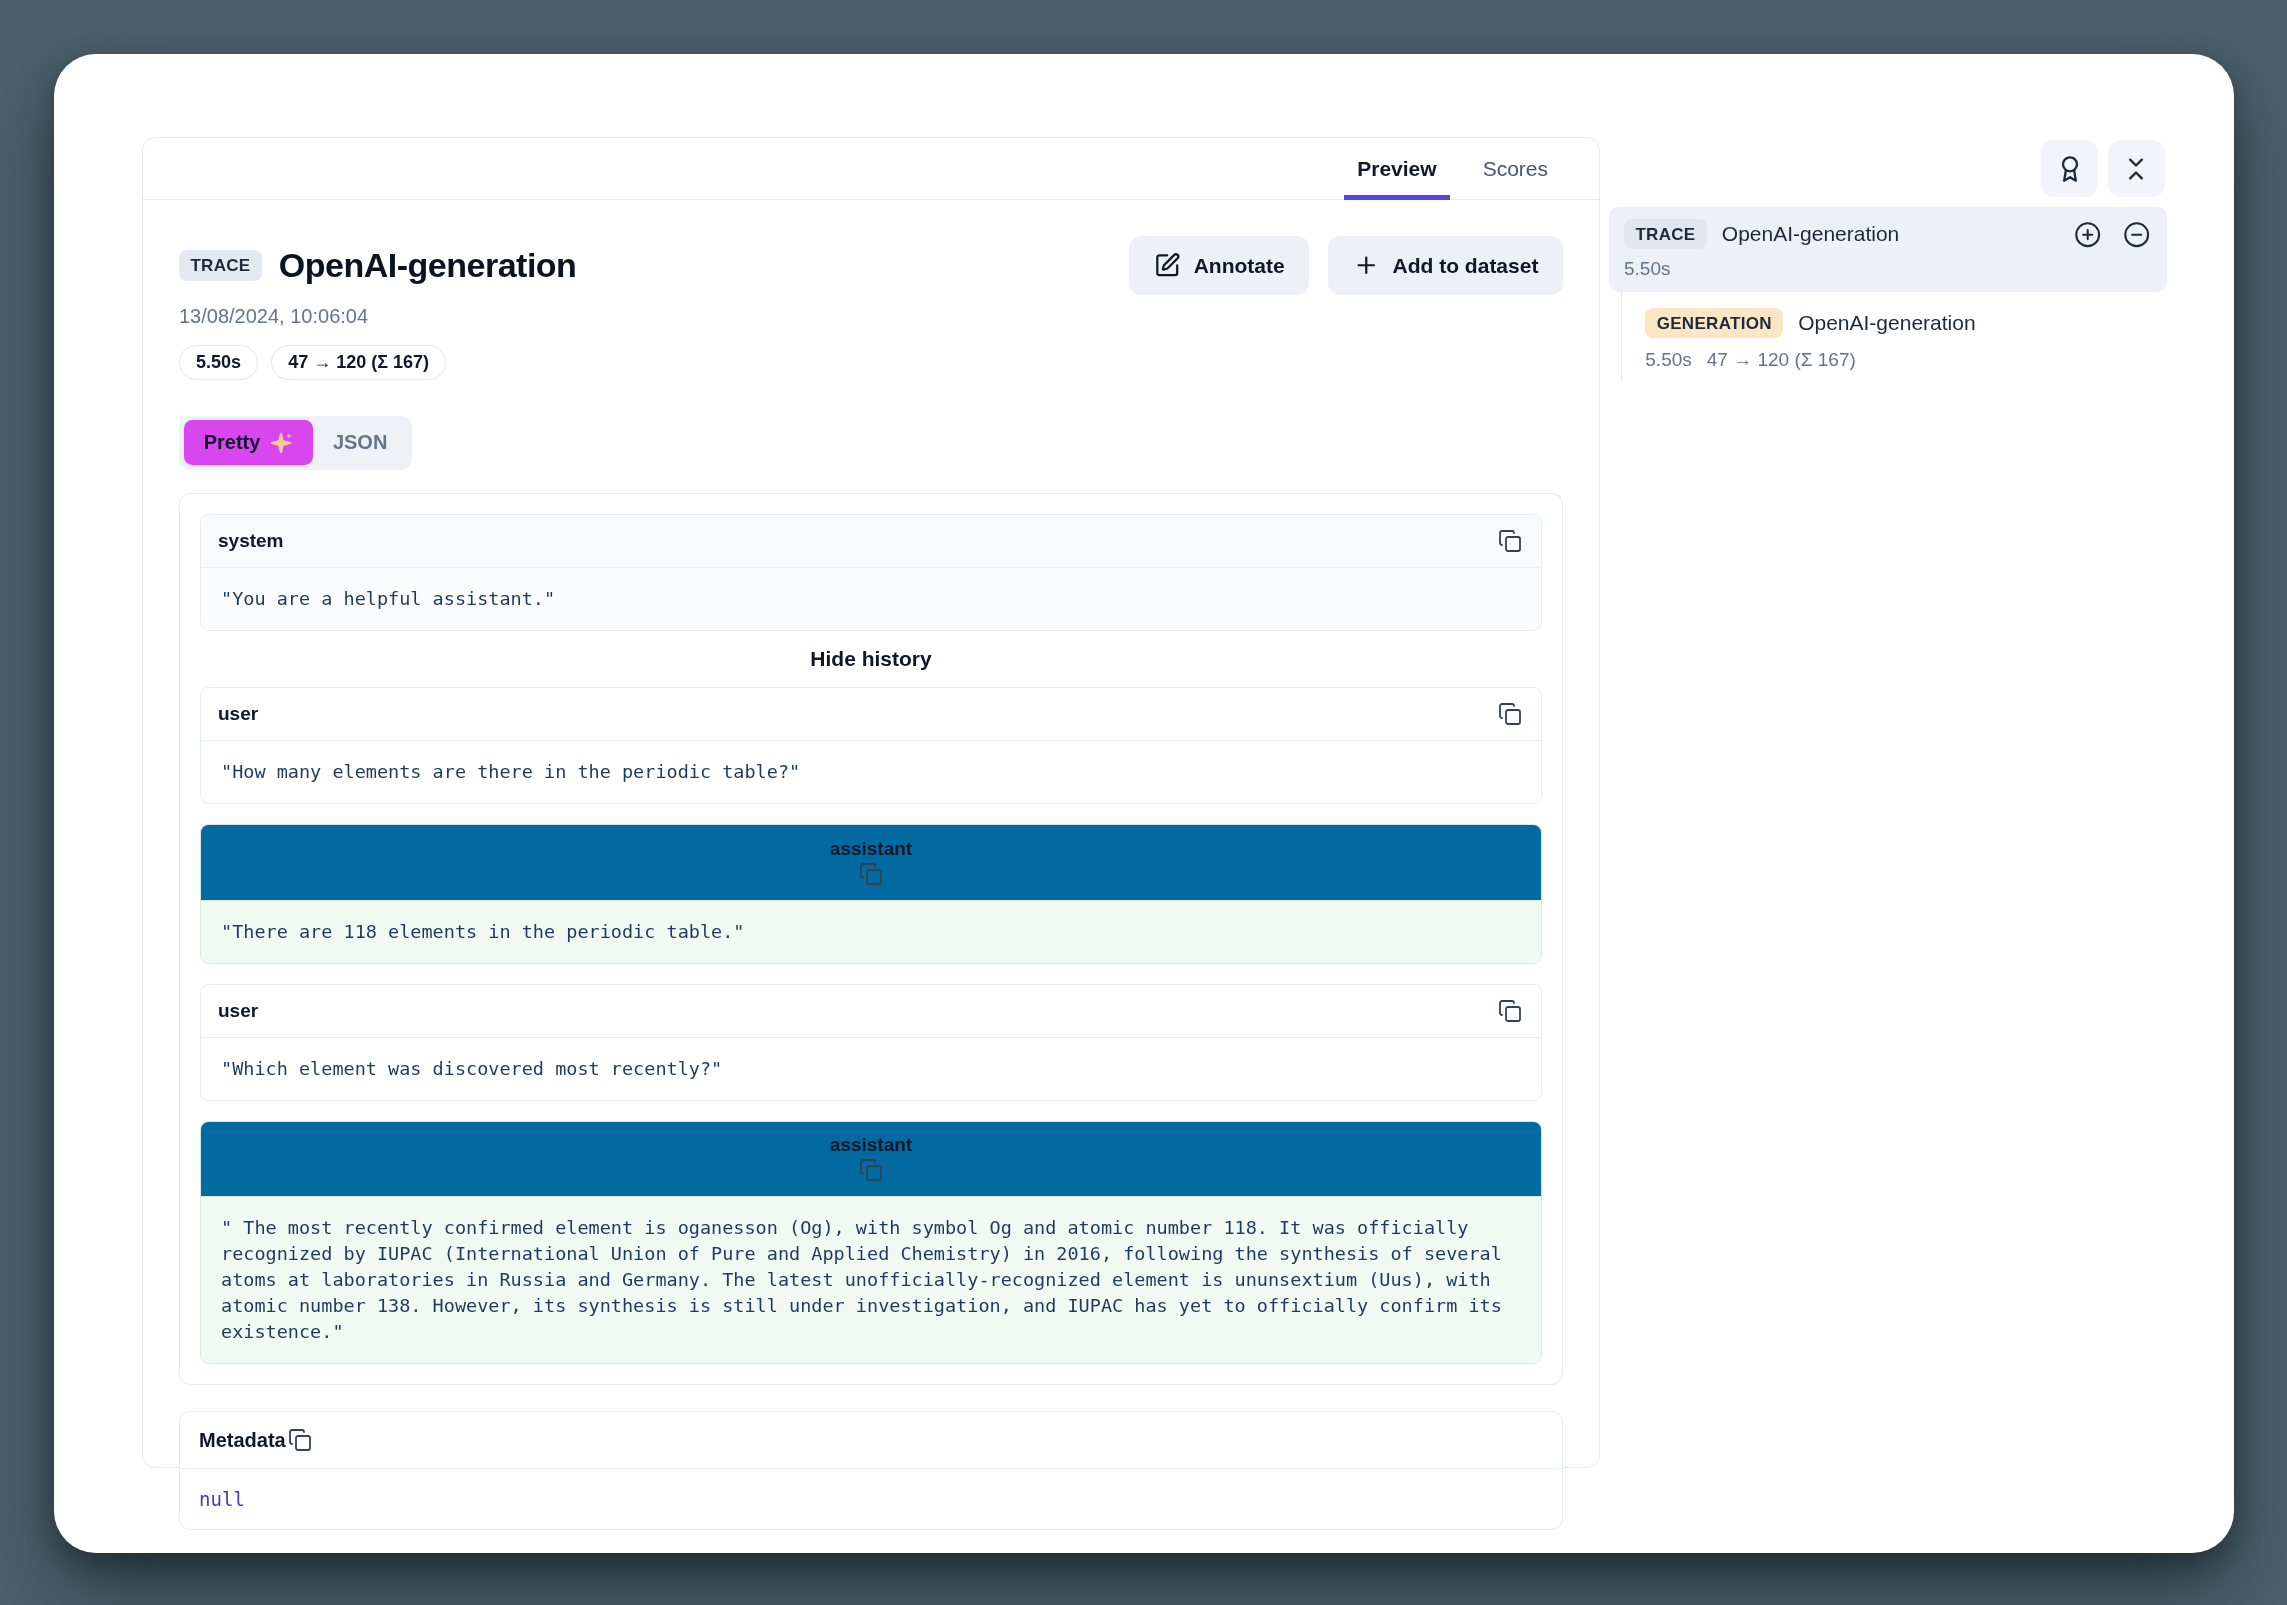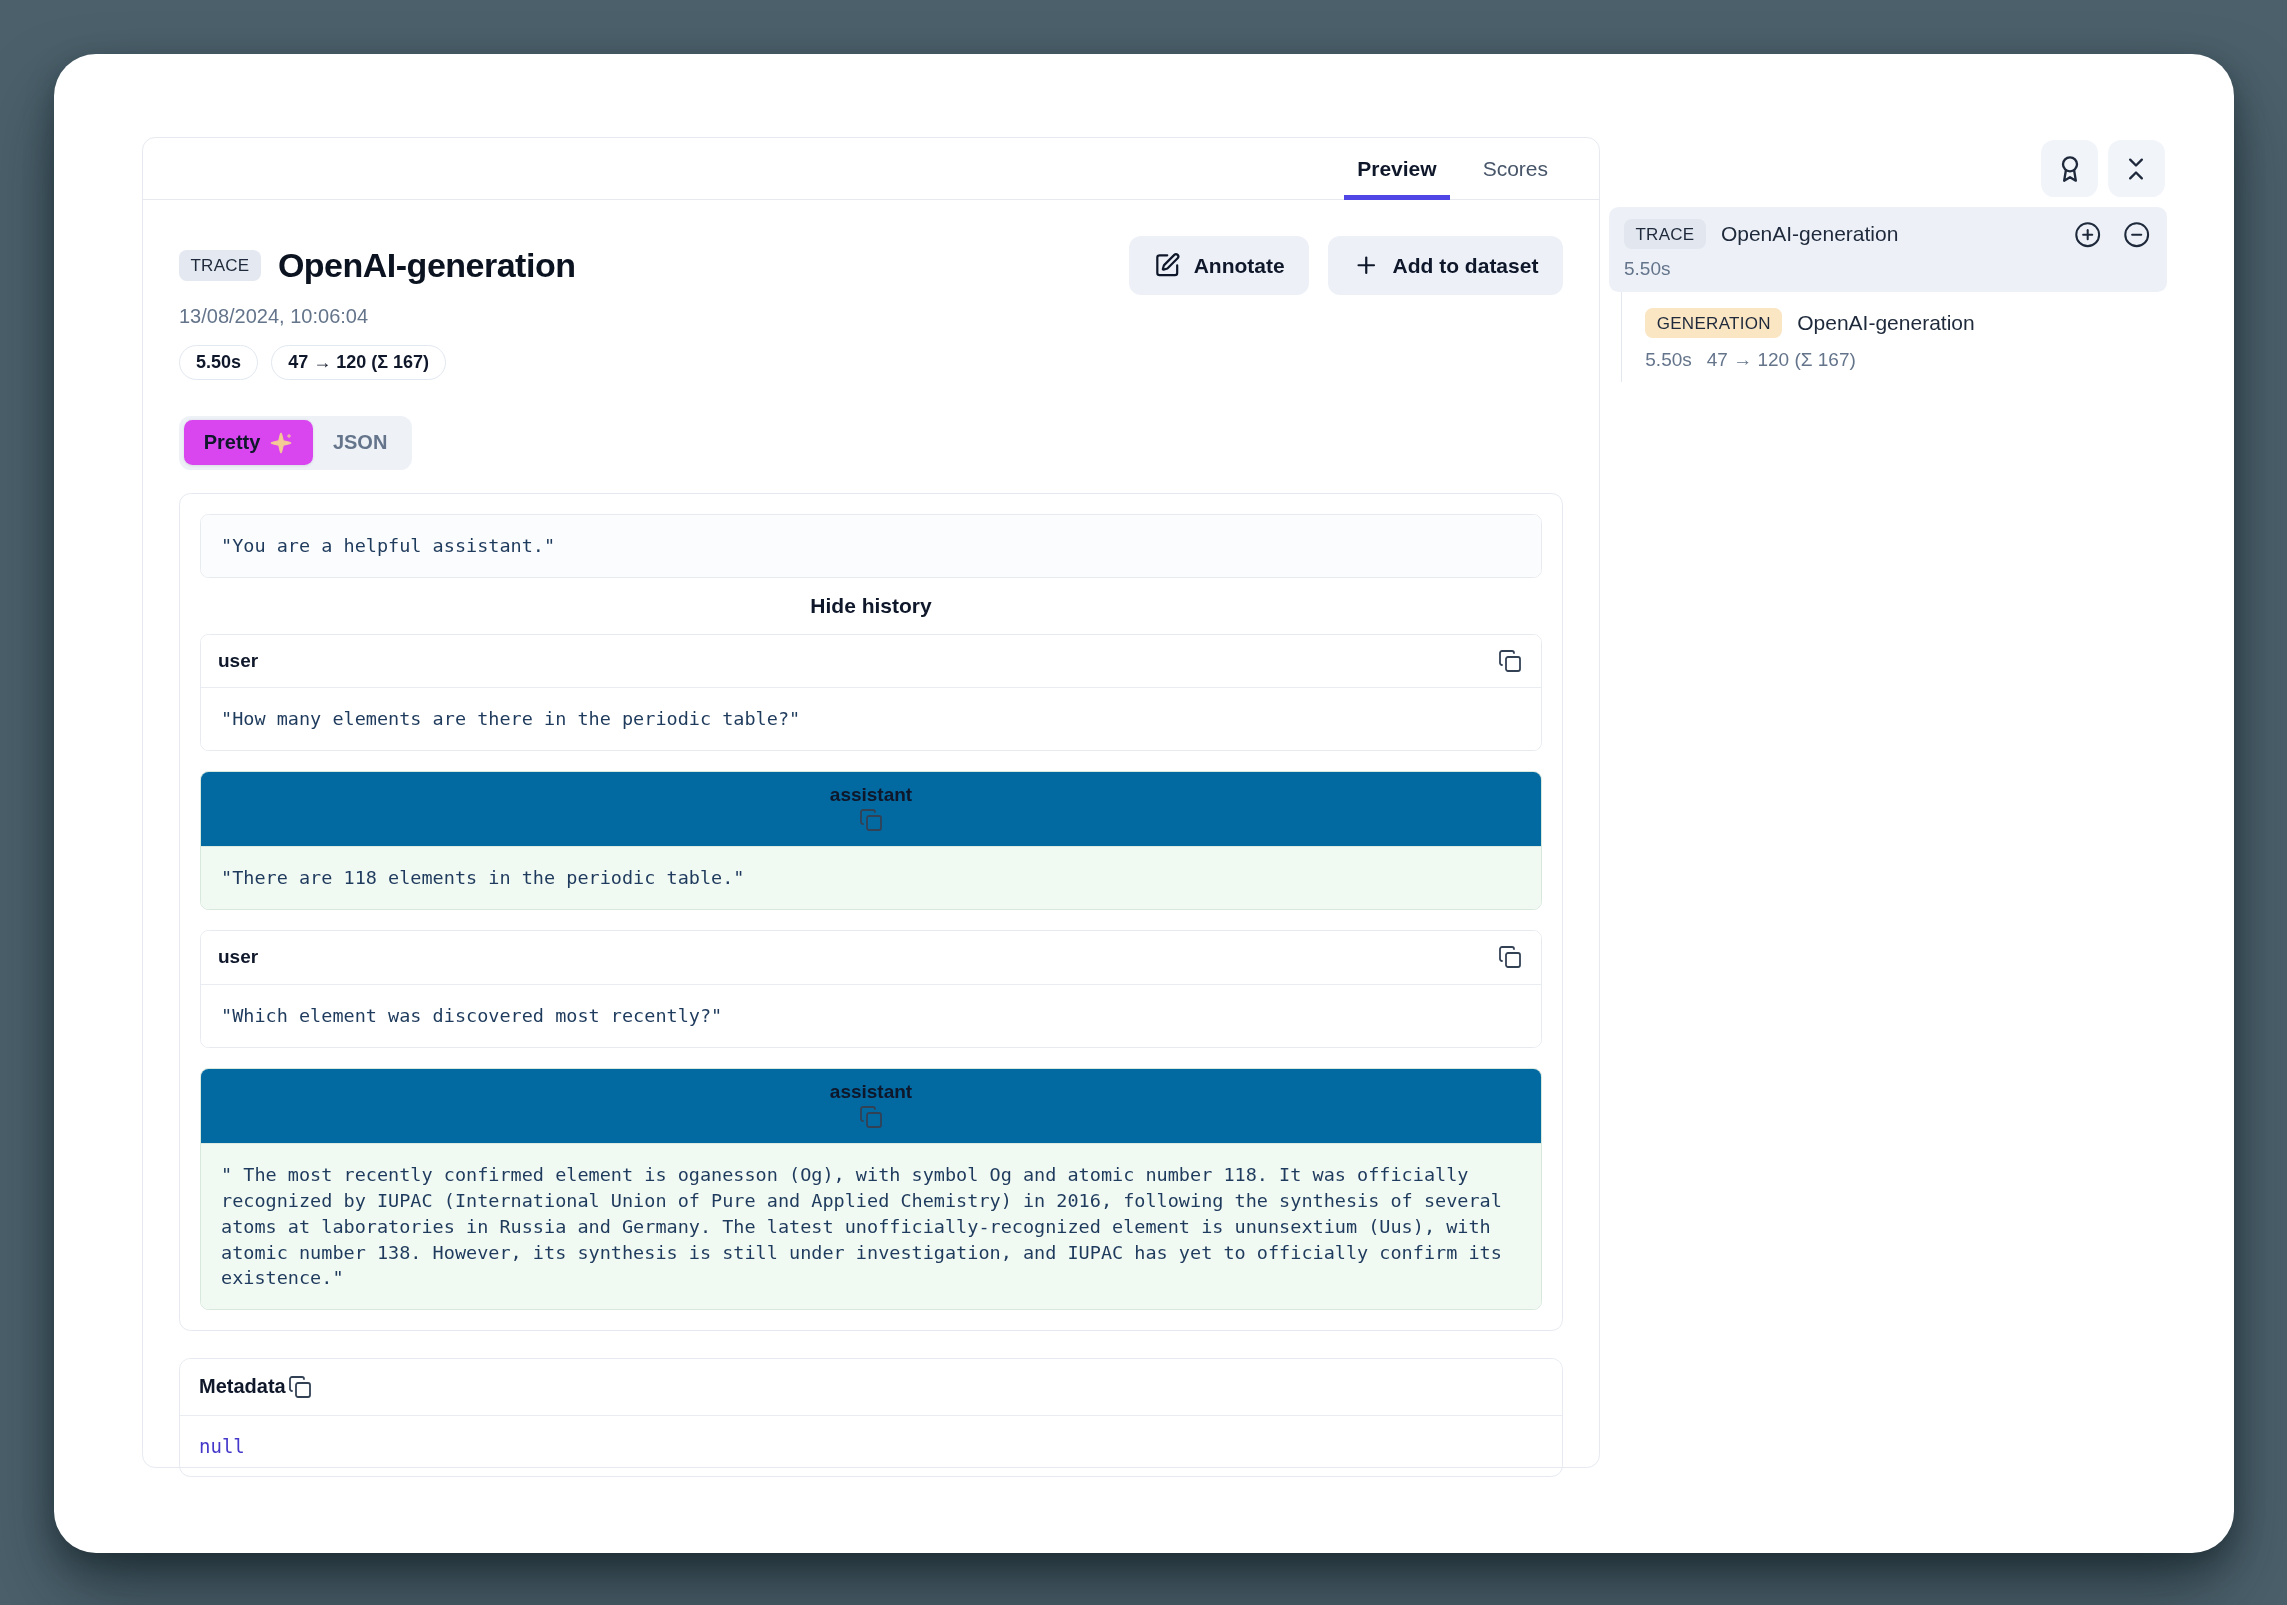--- a/index.html
+++ b/index.html
@@ -41,21 +41,21 @@
     position: absolute; left: 9.5px; right: 9.5px; bottom: -0.9px;
     height: 4.7px; background: #4f46e5;
   }
 
   .panel-body { padding: 36px 36px 0 36px; }
 
   .title-row { display: flex; align-items: center; gap: 17px; }
   .badge {
     display: inline-flex; align-items: center;
     background: #e4e9f1; color: #1e293b;
-    font-size: 17px; font-weight: 400; letter-spacing: 0.3px;
+    font-size: 17px; font-weight: 700; letter-spacing: 0.3px;
     padding: 6.6px 11.4px; border-radius: 7.6px; line-height: 1;
     white-space: nowrap;
     text-align: right;
   }
   .page-title { font-size: 34px; font-weight: 700; color: #0b1220; letter-spacing: -0.5px; }
   .title-actions { margin-left: auto; display: flex; gap: 19px; }
   .btn {
     display: inline-flex; align-items: center; gap: 13.2px;
     height: 59px; padding: 0 24.6px;
     background: #edf1f7; border: none; border-radius: 12px;
@@ -229,20 +229,29 @@
               </svg>
           </button>
           <button class="toggle-option">
             <span>JSON</span>
           </button>
         </div>
 
         <div class="io-card">
 
           <div class="msg-block system">
+            <div class="msg-header">
+              <span class="msg-role">system</span>
+              <button class="copy-btn">
+                <svg viewBox="0 0 24 24" fill="none" stroke-width="1.8" stroke-linecap="round" stroke-linejoin="round">
+                    <rect width="14" height="14" x="8" y="8" rx="2"></rect>
+                    <path d="M4 16c-1.1 0-2-.9-2-2V4c0-1.1.9-2 2-2h10c1.1 0 2 .9 2 2"></path>
+                  </svg>
+              </button>
+            </div>
             <div class="msg-body">
               <code>"You are a helpful assistant."</code>
             </div>
           </div>
 
           <button class="hide-history">Hide history</button>
 
           <div class="msg-block user">
             <div class="msg-header">
               <span class="msg-role">user</span>

